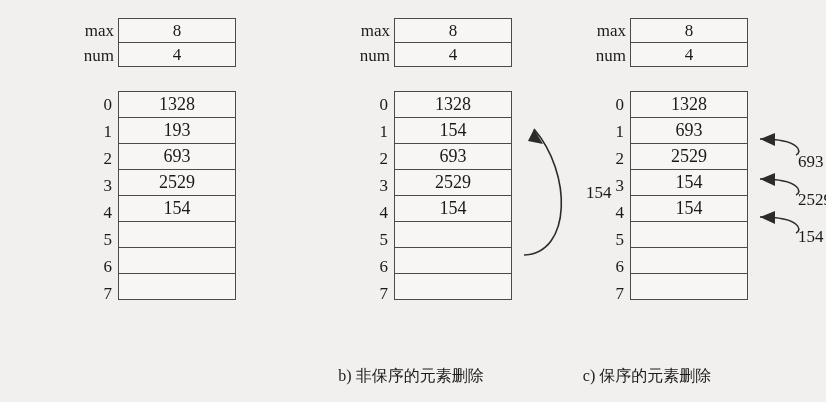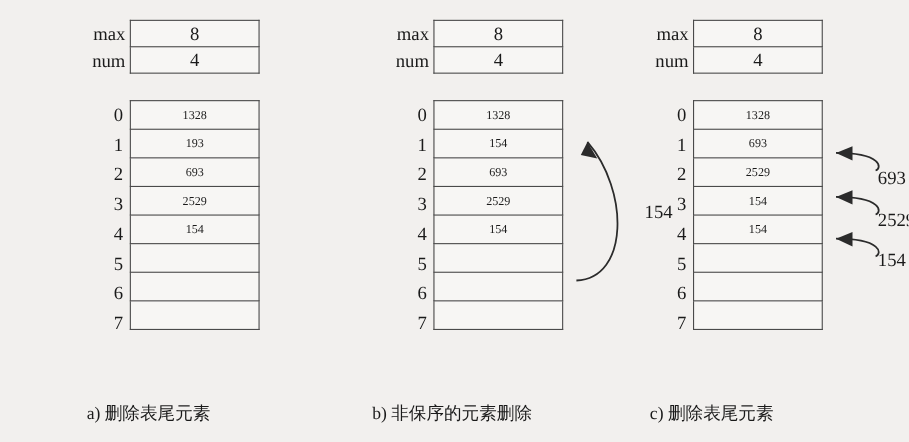--- a/index.html
+++ b/index.html
@@ -61,21 +61,21 @@
     position: absolute;
     top: 73px;
     left: 108px;
     width: 118px;
     border-collapse: collapse;
   }
   .array-table td {
     border: 1px solid #4a4a4a;
     height: 25px;
     text-align: center;
-    font-size: 11px;
+    font-size: 18px;
     padding: 0;
     background: #f7f6f4;
   }
   .index-col {
     position: absolute;
     top: 73px;
     left: 70px;
     width: 32px;
     text-align: right;
   }
@@ -153,21 +153,20 @@
             <td></td>
           </tr>
       <tr>
             <td></td>
           </tr>
       <tr>
             <td></td>
           </tr>
     </tbody>
       </table>
-    <div class="caption">a) 删除表尾元素</div>
   </div>
 
   <div class="panel panel-b">
     <div class="header-label hl-max">max</div>
     <div class="header-label hl-num">num</div>
     <table class="header-table">
       <tbody>
           <tr>
             <td>8</td>
           </tr>
@@ -282,18 +281,18 @@
       <path d="M 50 82 C 56 80, 56 66, 14 66" fill="none" stroke="#2b2b2b" stroke-width="1.6"></path>
       <path d="M 14 66 L 29 60 L 29 73 Z" fill="#2b2b2b"></path>
 
       <path d="M 50 120 C 56 118, 56 104, 14 104" fill="none" stroke="#2b2b2b" stroke-width="1.6"></path>
       <path d="M 14 104 L 29 98 L 29 111 Z" fill="#2b2b2b"></path>
     </svg>
     <div class="annot" style="left:276px; top:134px;">693</div>
     <div class="annot" style="left:276px; top:172px;">2529</div>
     <div class="annot" style="left:276px; top:209px;">154</div>
 
-    <div class="caption">c) 删除表尾元素</div>
+    <div class="caption">c) 保序的元素删除</div>
   </div>
 
   <div class="caption" style="left:286px; top:366px;text-align:center;">b) 非保序的元素删除</div>
 
 </div>
 
 </body></html>

